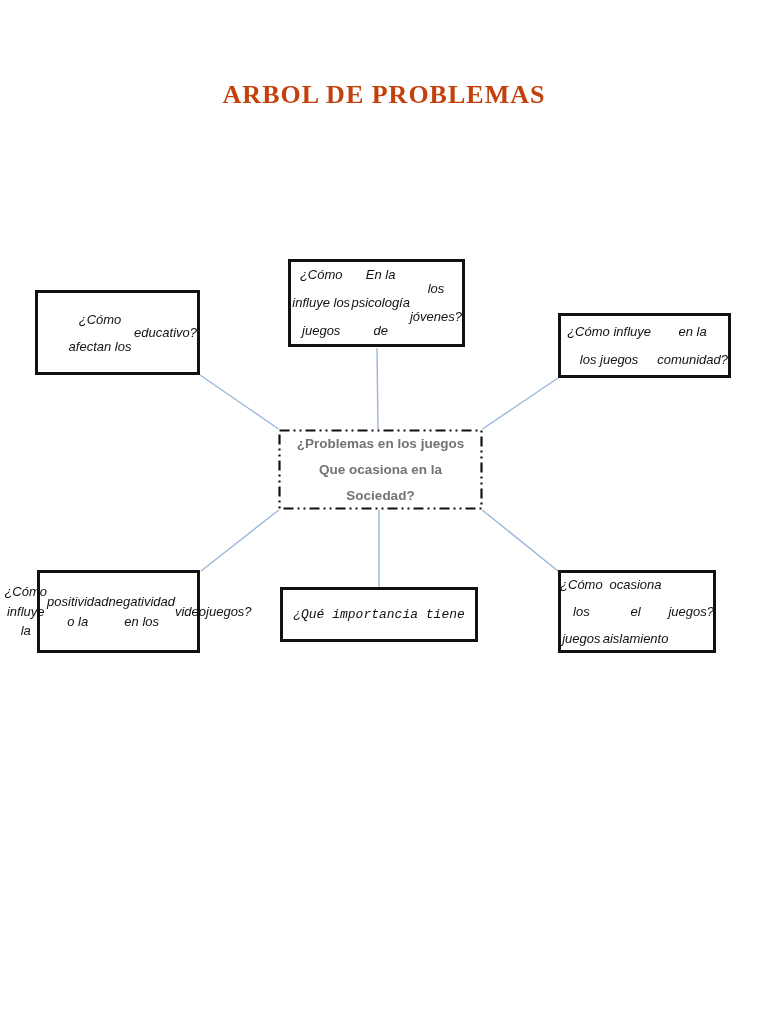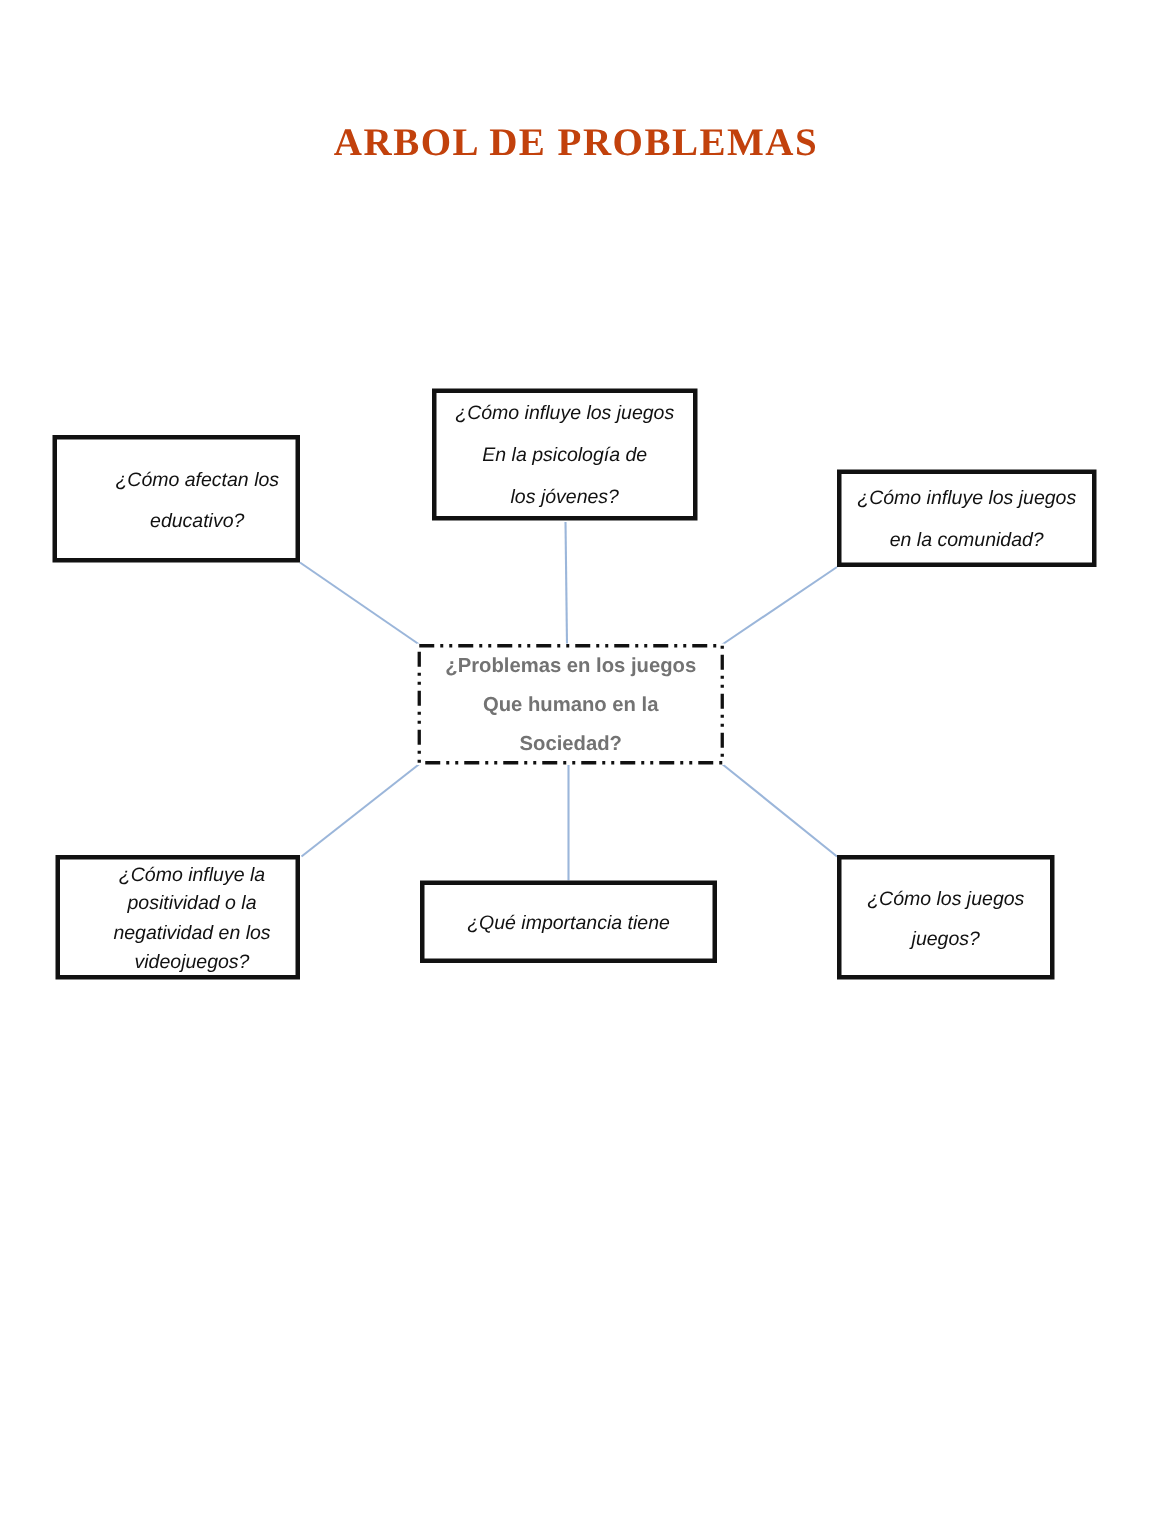--- a/index.html
+++ b/index.html
@@ -36,41 +36,41 @@
     height: 1024px;
     z-index: 1;
   }
   .node {
     position: absolute;
     z-index: 2;
     background: #ffffff;
     border: 3px solid #111111;
     box-sizing: border-box;
     display: flex;
-    flex-direction: column;
+    flex-direction: row;
     justify-content: center;
     align-items: center;
     text-align: center;
     font-style: italic;
     font-size: 13px;
     color: #111111;
   }
   .node .ln { display: block; }
 
   .n-tl { left: 35px;  top: 290px; width: 165px; height: 85px; padding-left: 28px; }
   .n-tl .ln { line-height: 27px; }
   .n-tc { left: 288px; top: 259px; width: 177px; height: 88px; }
   .n-tc .ln { line-height: 28px; }
   .n-tr { left: 558px; top: 313px; width: 173px; height: 65px; }
   .n-tr .ln { line-height: 28px; }
   .n-bl { left: 37px;  top: 570px; width: 163px; height: 83px; padding-left: 19px; }
   .n-bl .ln { line-height: 19.5px; }
   .n-bc { left: 280px; top: 587px; width: 198px; height: 55px; }
-  .n-bc .ln { line-height: 25px; }
-  .n-br { left: 558px; top: 570px; width: 145px; height: 83px; }
+  .n-bc .ln { line-height: 25px; font-family: Liberation Mono, monospace; }
+  .n-br { left: 558px; top: 570px; width: 158px; height: 83px; }
   .n-br .ln { line-height: 27px; }
 
   .n-c {
     position: absolute;
     z-index: 2;
     left: 278px; top: 429px; width: 205px; height: 81px;
     box-sizing: border-box;
     background: #ffffff;
     display: flex;
     flex-direction: column;
@@ -120,33 +120,34 @@
   <div class="node n-tr">
     <span class="ln">¿Cómo influye los juegos</span>
     <span class="ln">en la comunidad?</span>
   </div>
 
   <div class="n-c">
     <svg class="dash-border" viewBox="0 0 205 81" preserveAspectRatio="none" xmlns="http://www.w3.org/2000/svg">
       <rect x="1.5" y="1.5" width="202" height="78" fill="none" stroke="#111111" stroke-width="2.2" stroke-dasharray="10 4 2 4 2 4"></rect>
     </svg>
     <span class="ln">¿Problemas en los juegos</span>
-    <span class="ln">Que humano en la</span>
+    <span class="ln">Que ocasiona en la</span>
     <span class="ln">Sociedad?</span>
   </div>
 
   <div class="node n-bl">
     <span class="ln">¿Cómo influye la</span>
     <span class="ln">positividad o la</span>
     <span class="ln">negatividad en los</span>
     <span class="ln">videojuegos?</span>
   </div>
 
   <div class="node n-bc">
     <span class="ln">¿Qué importancia tiene</span>
   </div>
 
   <div class="node n-br">
     <span class="ln">¿Cómo los juegos</span>
+    <span class="ln">ocasiona el aislamiento</span>
     <span class="ln">juegos?</span>
   </div>
 
 </div>
 
 </body></html>

